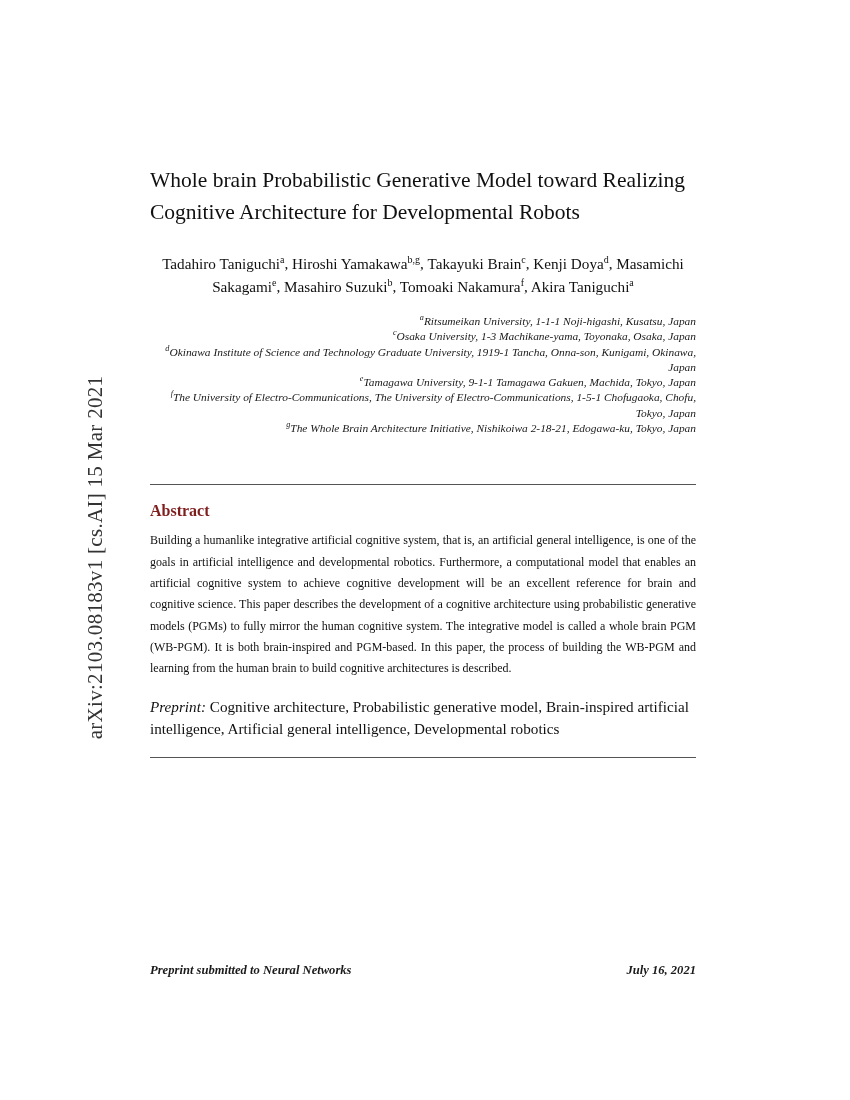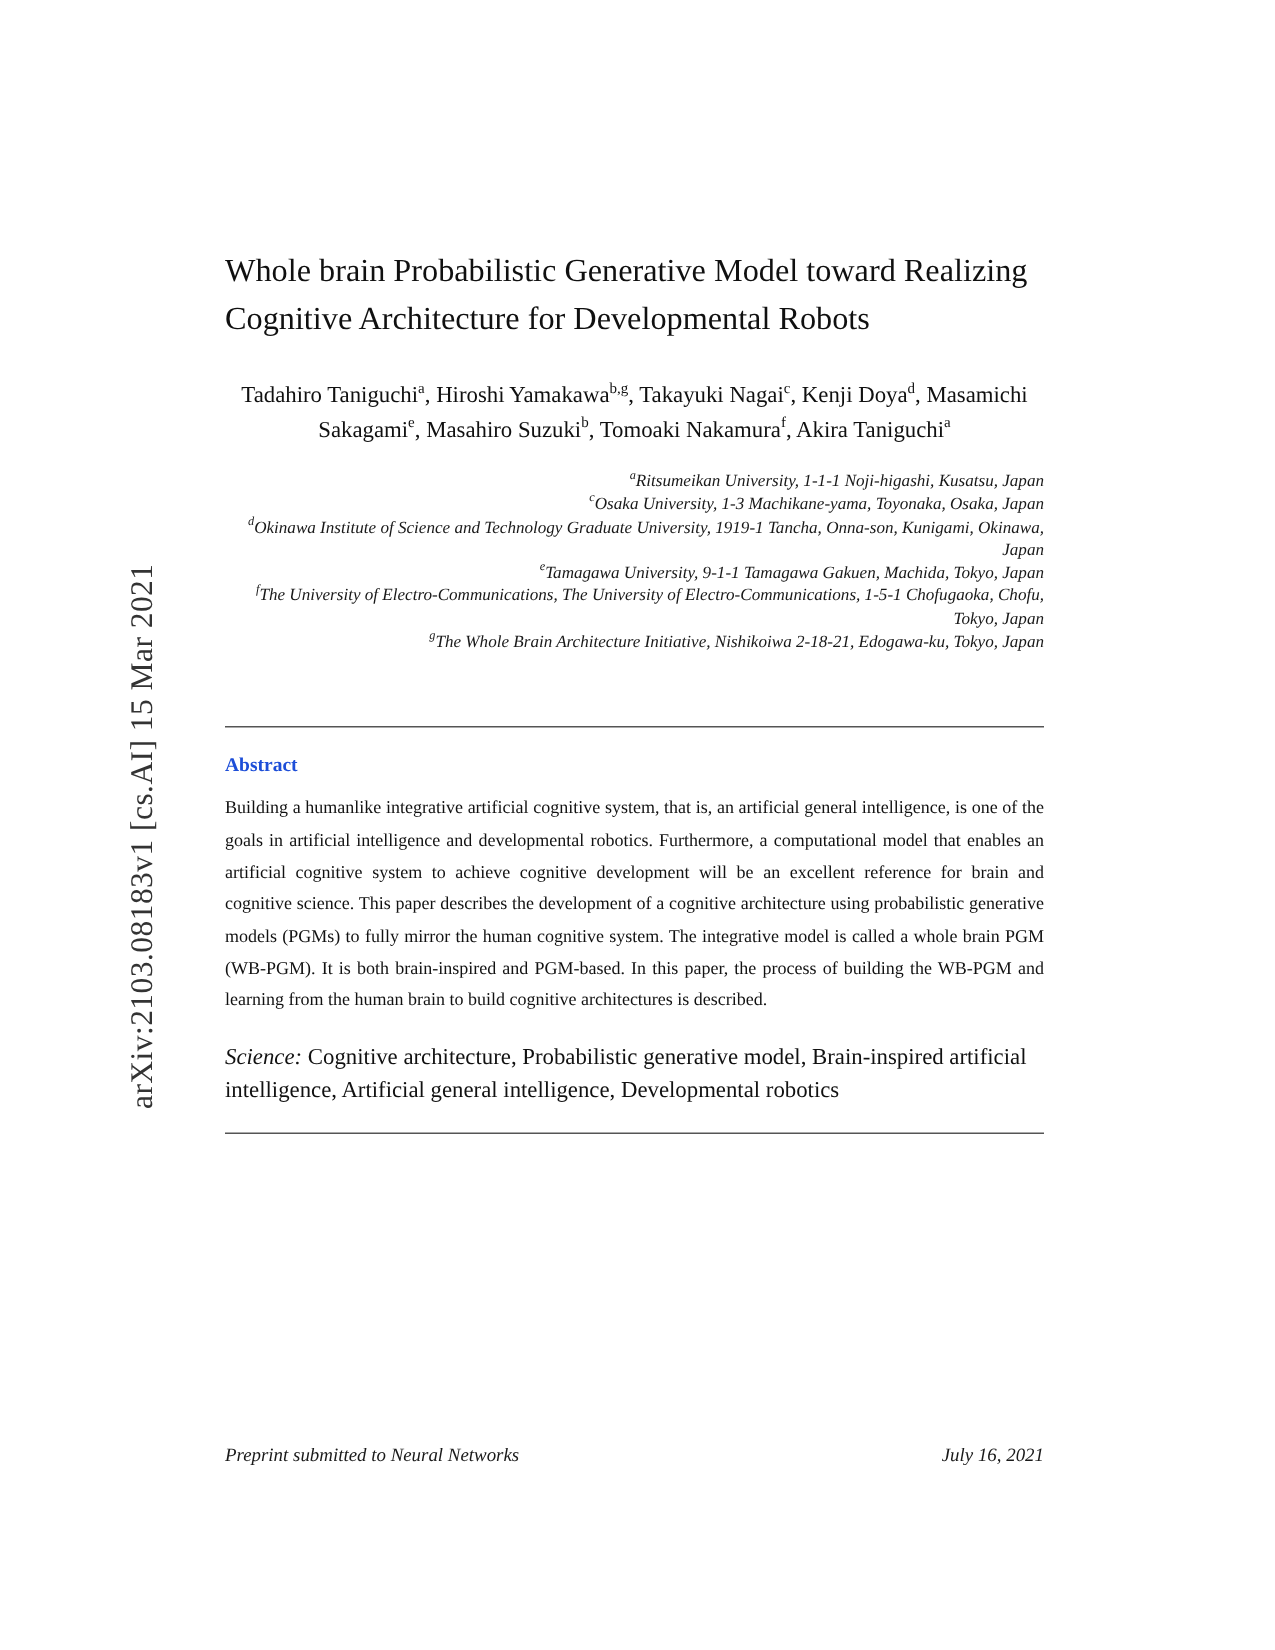--- a/index.html
+++ b/index.html
@@ -86,24 +86,24 @@
     font-style: italic;
   }
   .rule {
     height: 1px;
     background: #555;
     margin: 0;
   }
   .rule-top { margin-top: 48px; }
   .abstract-head {
     font-weight: bold;
-    font-size: 13px;
+    font-size: 16px;
     margin-top: 17px;
     margin-bottom: 10px;
-    color: #1d4ed8;
+    color: #7f1d1d;
   }
   .abstract-body {
     font-size: 12px;
     line-height: 21.3px;
     text-align: justify;
     text-align-last: left;
     color: #111;
     hyphens: auto;
   }
   .keywords {
@@ -119,39 +119,40 @@
   .footer {
     position: absolute;
     left: 150px;
     bottom: 122px;
     width: 546px;
     display: flex;
     justify-content: space-between;
     font-size: 12.6px;
     font-style: italic;
     color: #1a1a1a;
+    font-weight: bold;
   }
 </style>
 </head>
 <body>
 
 <div class="page">
 
   <div class="arxiv-stamp">
     <div class="vtext">arXiv:2103.08183v1  [cs.AI]  15 Mar 2021</div>
   </div>
 
   <div class="content">
 
     <div class="title">Whole brain Probabilistic Generative Model toward Realizing Cognitive Architecture for Developmental Robots</div>
 
     <div class="authors">
       <span><span>Tadahiro Taniguchi</span><sup>a</sup></span>,
       <span><span>Hiroshi Yamakawa</span><sup>b,g</sup></span>,
-      <span><span>Takayuki Nagai</span><sup>c</sup></span>,
+      <span><span>Takayuki Brain</span><sup>c</sup></span>,
       <span><span>Kenji Doya</span><sup>d</sup></span>,
       <span><span>Masamichi Sakagami</span><sup>e</sup></span>,
       <span><span>Masahiro Suzuki</span><sup>b</sup></span>,
       <span><span>Tomoaki Nakamura</span><sup>f</sup></span>,
       <span><span>Akira Taniguchi</span><sup>a</sup></span>
     </div>
 
     <div class="affiliations">
       <span class="aff"><sup>a</sup><span>Ritsumeikan University, 1-1-1 Noji-higashi, Kusatsu, Japan</span></span>
       <span class="aff"><sup>c</sup><span>Osaka University, 1-3 Machikane-yama, Toyonaka, Osaka, Japan</span></span>
@@ -160,21 +161,21 @@
       <span class="aff"><sup>f</sup><span>The University of Electro-Communications, The University of Electro-Communications, 1-5-1 Chofugaoka, Chofu, Tokyo, Japan</span></span>
       <span class="aff"><sup>g</sup><span>The Whole Brain Architecture Initiative, Nishikoiwa 2-18-21, Edogawa-ku, Tokyo, Japan</span></span>
     </div>
 
     <div class="rule rule-top"></div>
 
     <div class="abstract-head">Abstract</div>
     <div class="abstract-body">Building a humanlike integrative artificial cognitive system, that is, an artificial general intelligence, is one of the goals in artificial intelligence and developmental robotics. Furthermore, a computational model that enables an artificial cognitive system to achieve cognitive development will be an excellent reference for brain and cognitive science. This paper describes the development of a cognitive architecture using probabilistic generative models (PGMs) to fully mirror the human cognitive system. The integrative model is called a whole brain PGM (WB-PGM). It is both brain-inspired and PGM-based. In this paper, the process of building the WB-PGM and learning from the human brain to build cognitive architectures is described.</div>
 
     <div class="keywords">
-      <span class="kw-label">Science:</span>
+      <span class="kw-label">Preprint:</span>
       <span>Cognitive architecture, Probabilistic generative model, Brain-inspired artificial intelligence, Artificial general intelligence, Developmental robotics</span>
     </div>
 
     <div class="rule rule-bottom"></div>
 
   </div>
 
   <div class="footer">
     <span>Preprint submitted to Neural Networks</span>
     <span>July 16, 2021</span>

